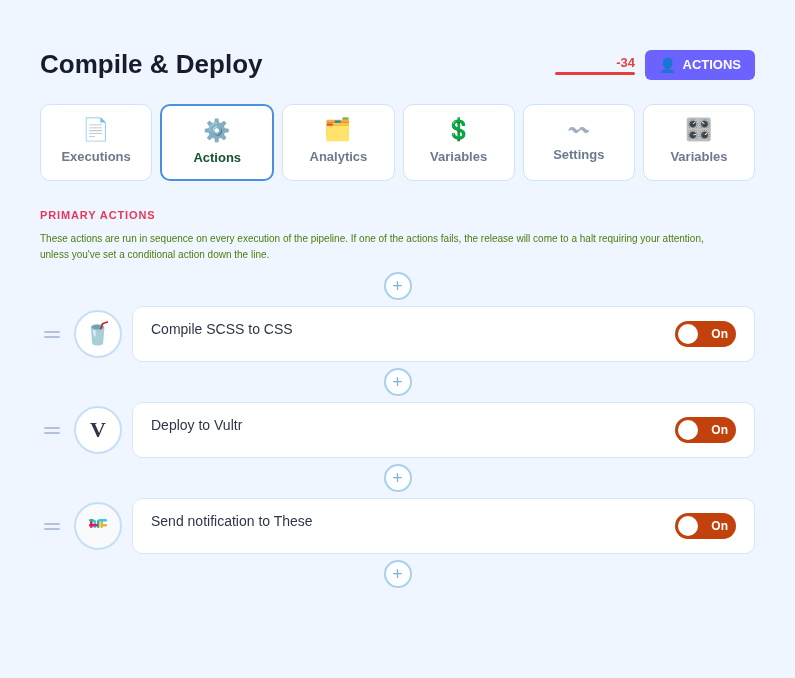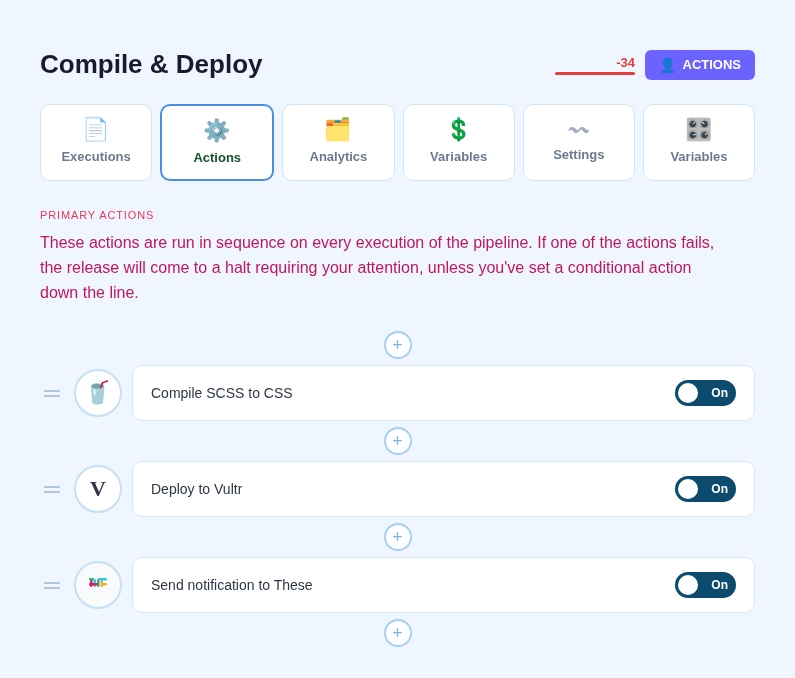--- a/index.html
+++ b/index.html
@@ -98,30 +98,30 @@
       font-size: 13px;
       font-weight: 700;
       color: #6b7a8d;
     }
     .tab.active .tab-label {
       color: #14532d;
       font-weight: 600;
     }
     .section-label {
       font-size: 11px;
-      font-weight: 400;
+      font-weight: 700;
       color: #e8375c;
       letter-spacing: 0.08em;
       margin-bottom: 10px;
     }
     .section-desc {
-      font-size: 16px;
-      color: #be185d;
+      font-size: 10px;
+      color: #4d7c0f;
       line-height: 1.55;
-      margin-bottom: 20px;
+      margin-bottom: 4px;
       max-width: 680px;
     }
     .actions-list {
       display: flex;
       flex-direction: column;
       align-items: center;
     }
     .add-btn-circle {
       width: 28px;
       height: 28px;
@@ -169,32 +169,32 @@
       font-size: 24px;
       flex-shrink: 0;
     }
     .action-card {
       flex: 1;
       background: white;
       border: 1.5px solid #d5e8f8;
       border-radius: 10px;
       padding: 14px 18px;
       display: flex;
-      align-items: center;
+      align-items: flex-start;
       justify-content: space-between;
     }
     .action-name {
       font-size: 14px;
       font-weight: 500;
       color: #2d3748;
     }
     .toggle {
       display: flex;
       align-items: center;
-      background: #0c4a6e;
+      background: #c2410c;
       border-radius: 20px;
       padding: 3px 8px 3px 3px;
       gap: 13px;
       cursor: pointer;
       min-width: 52px;
     }
     .toggle-circle {
       width: 20px;
       height: 20px;
       background: white;

